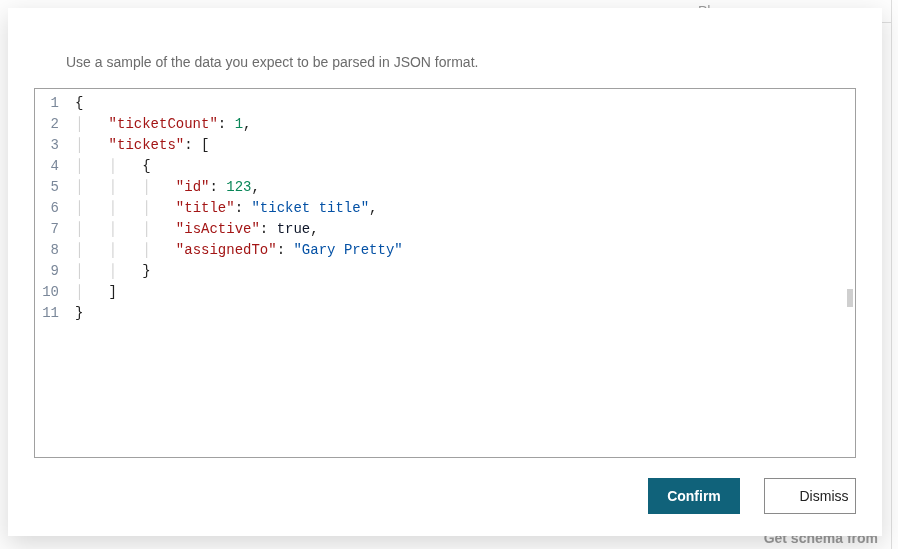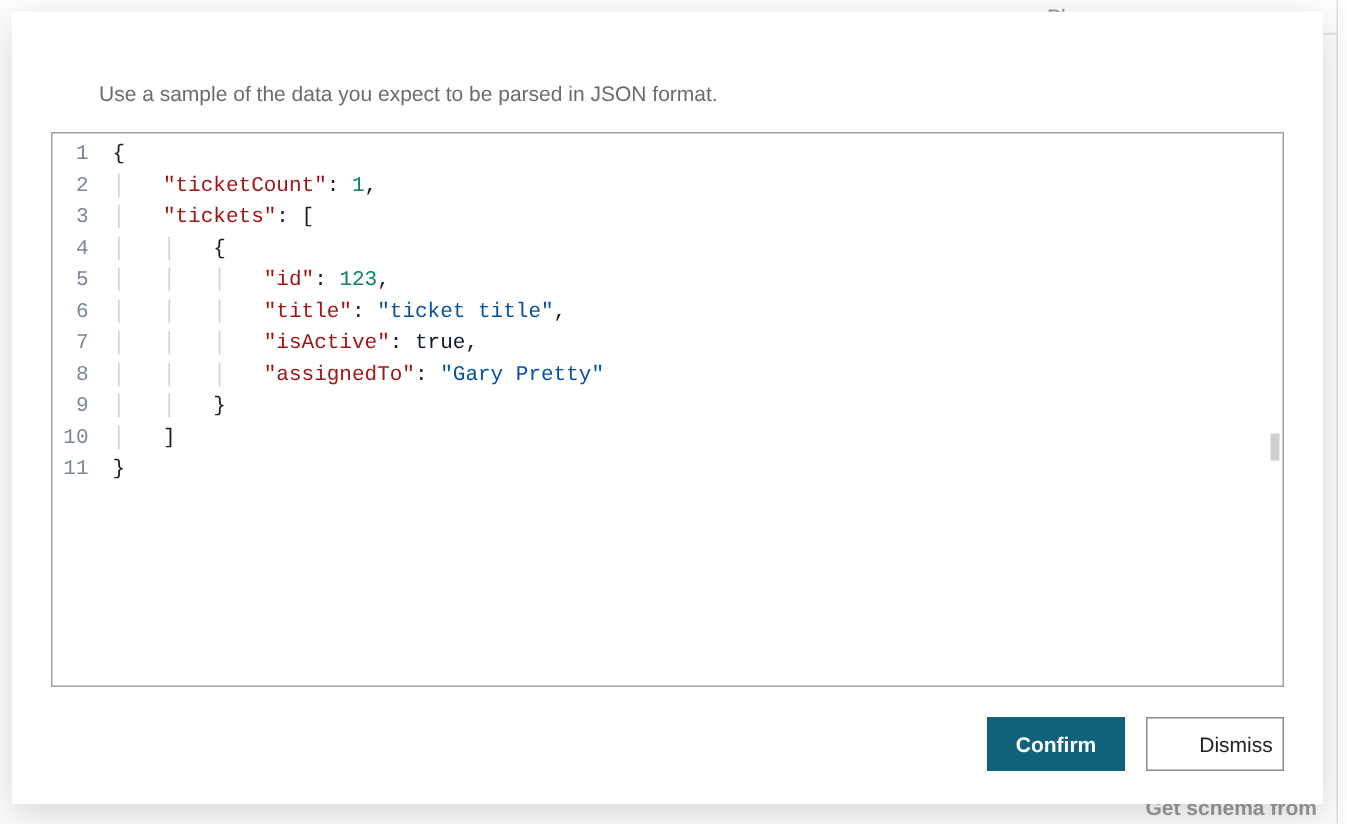--- a/index.html
+++ b/index.html
@@ -89,21 +89,21 @@
   .bool{ color: #0f172a; font-family: Liberation Mono, monospace; }   
   .brace { color: #202020; }
   .scroll-mark {
     position: absolute; right: 2px; top: 200px; width: 6px; height: 18px;
     background: #cfcfcf;
   }
   .footer {
     margin-top: 20px;
     display: flex;
     justify-content: flex-end;
-    gap: 14px;
+    gap: 24px;
   }
   .btn {
     min-width: 92px;
     height: 36px;
     font-size: 14px;
     font-family: inherit;
     cursor: pointer;
     display:inline-flex; align-items:center; justify-content:center;
   }
   .btn-primary {

